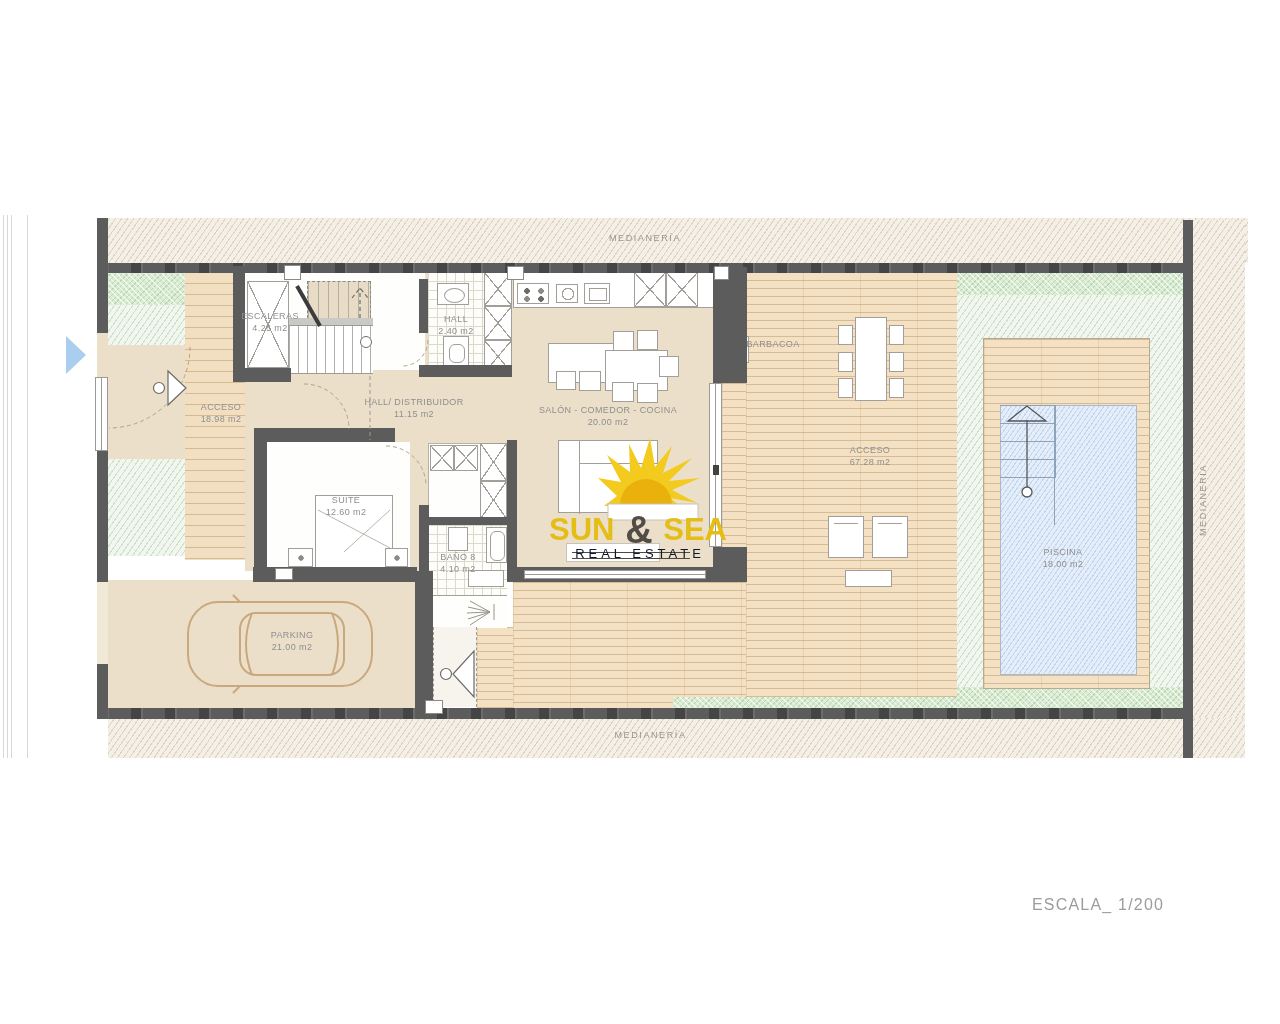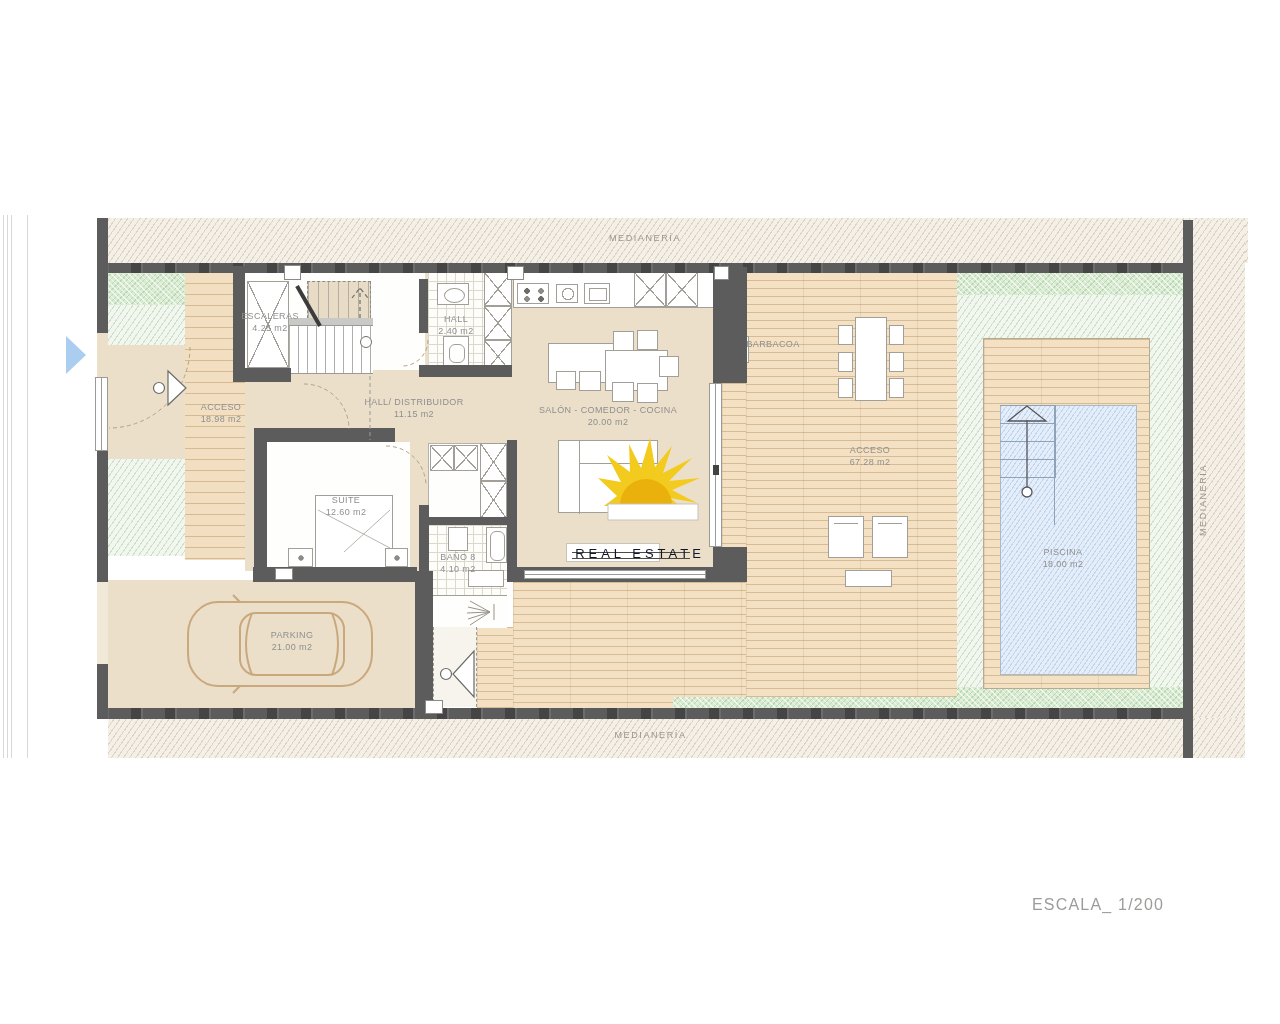--- a/index.html
+++ b/index.html
@@ -298,17 +298,18 @@
     <span>67.28 m2</span>
   </div>
   <div class="lbl" style="left:1023px;top:546px;width:80px;">
     <span>PISCINA</span>
     <span>18.00 m2</span>
   </div>
 
   <div class="logo-subbox"></div>
   <div class="logo-subline" style="left:572px;top:552px;width:118px;"></div>
   <div class="logo-subline" style="left:572px;top:558px;width:118px;"></div>
+  <div class="logo-title"><span>SUN</span> <span class="amp">&amp;</span> <span>SEA</span></div>
   <div class="logo-sub">REAL ESTATE</div>
 
   <div class="escala">ESCALA_ 1/200</div>
 
 </div>
 
 </body></html>

